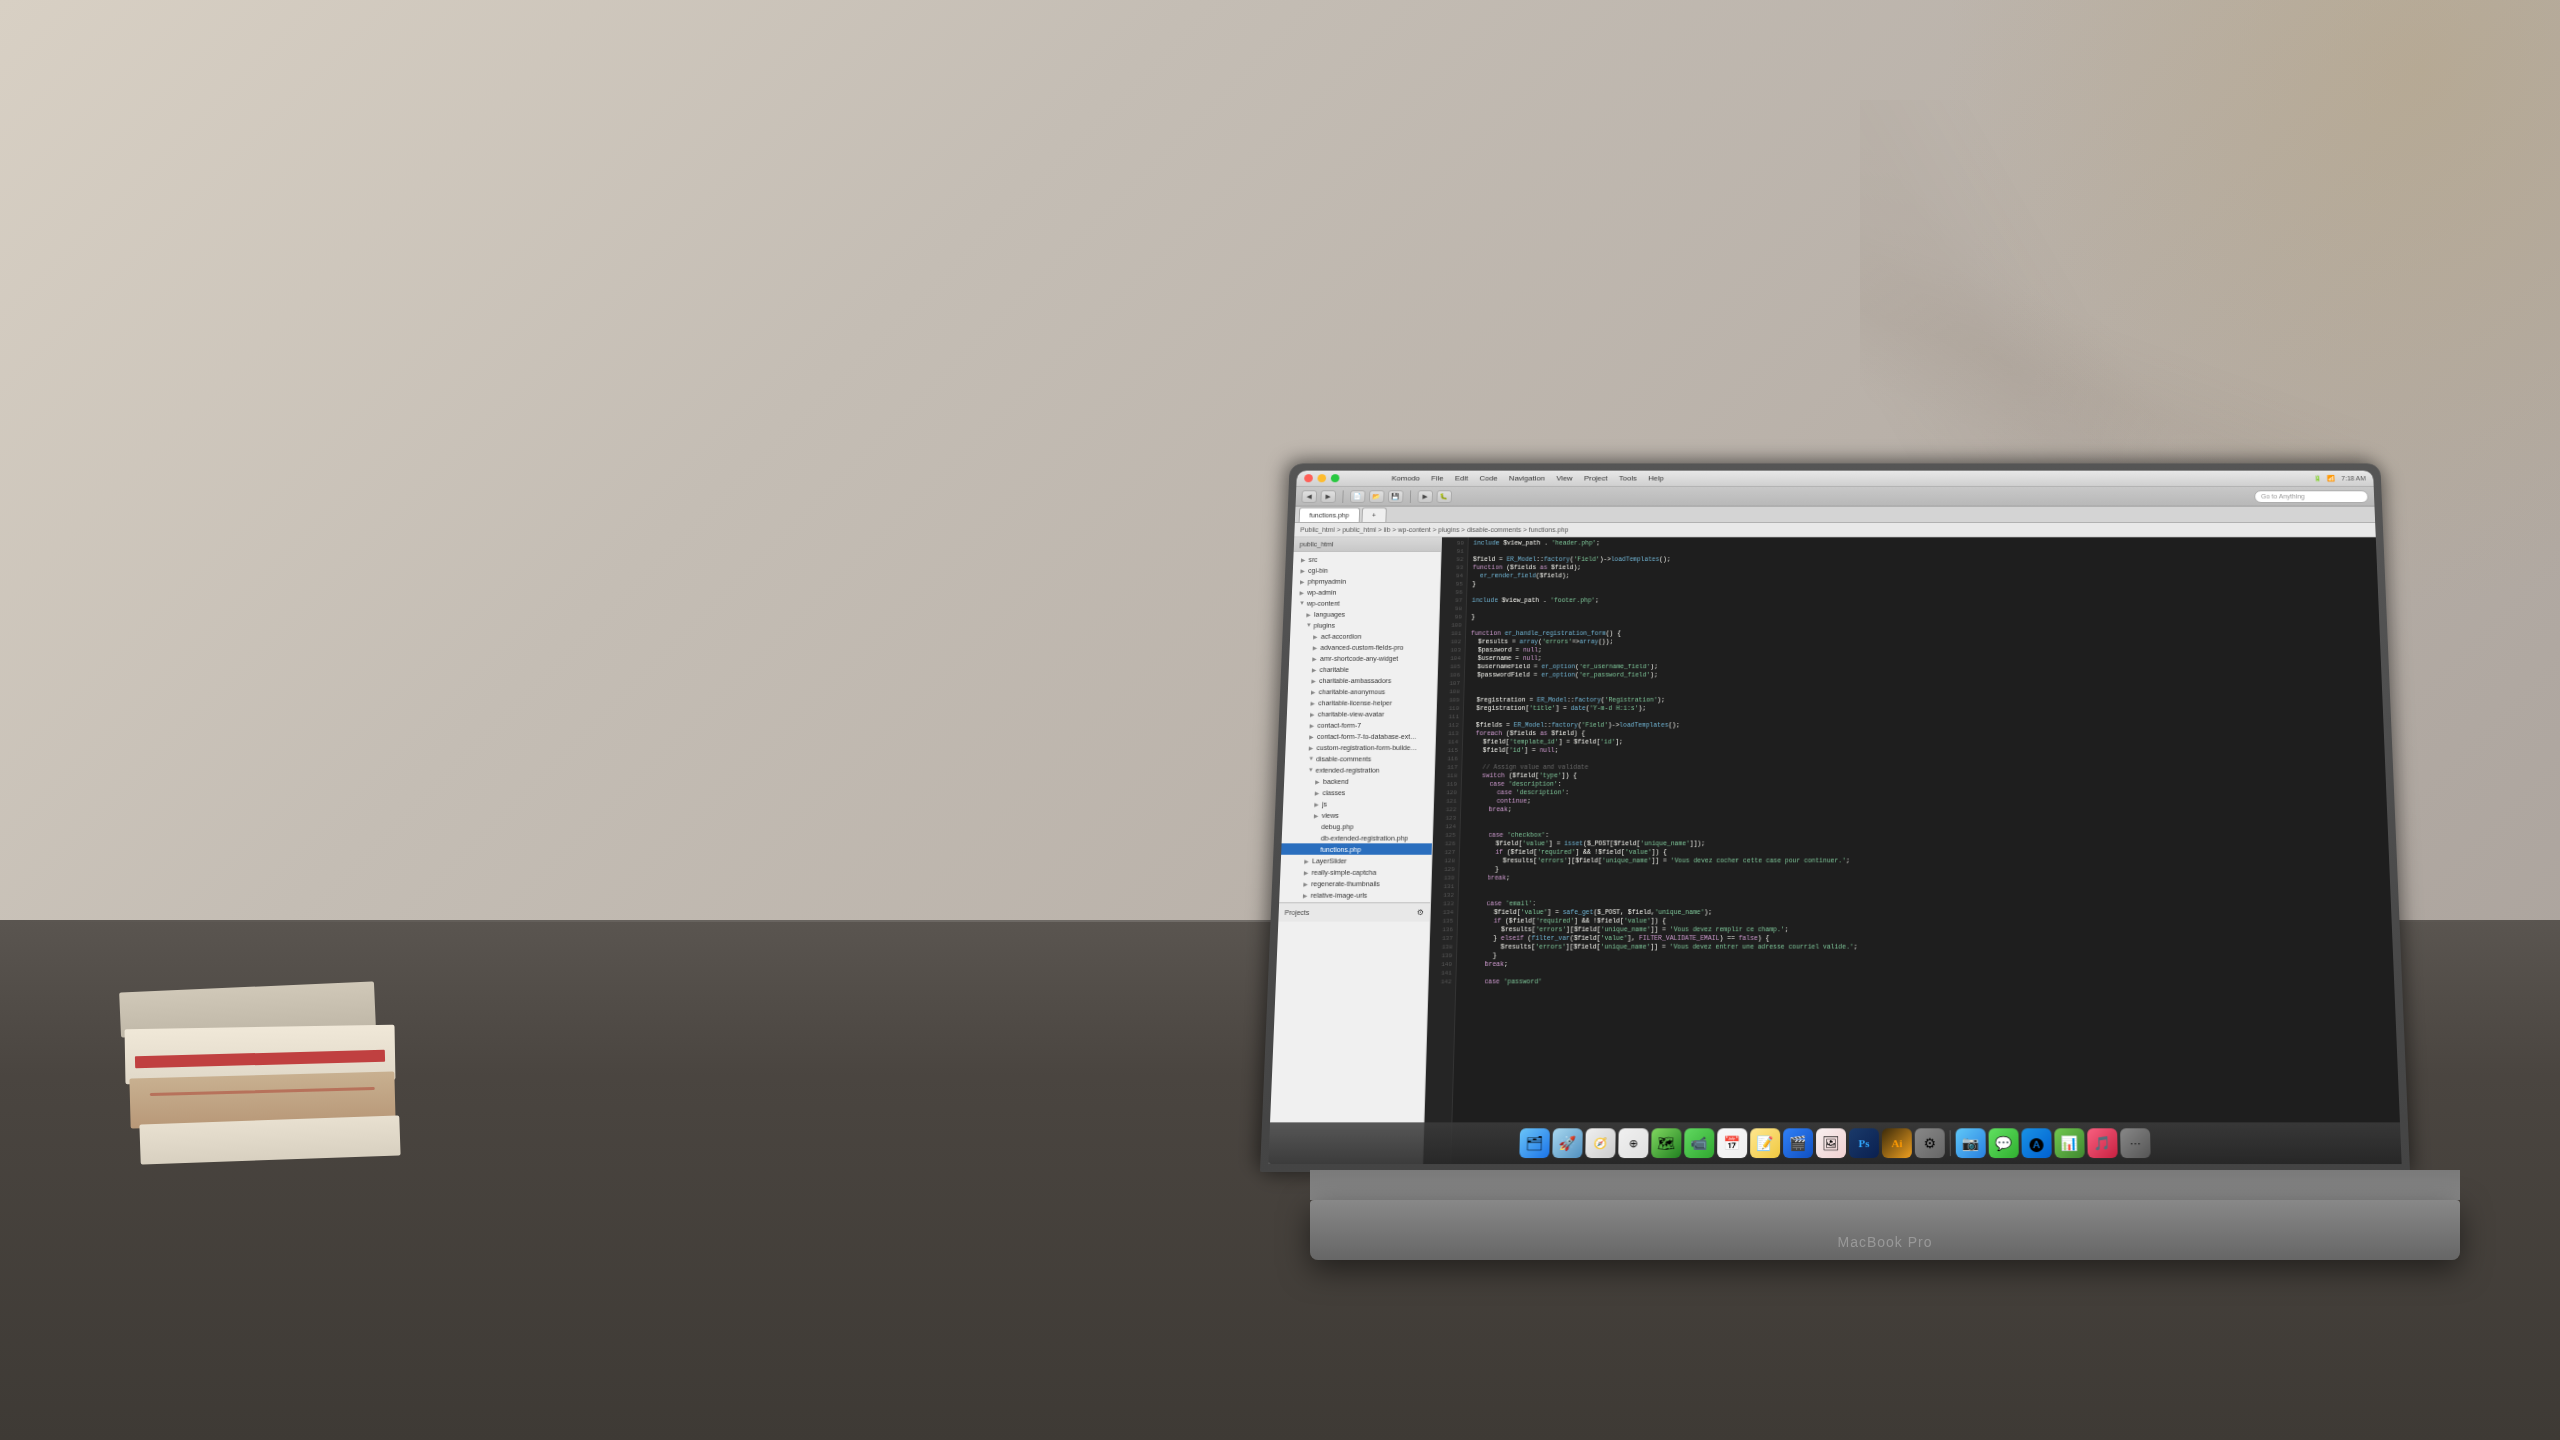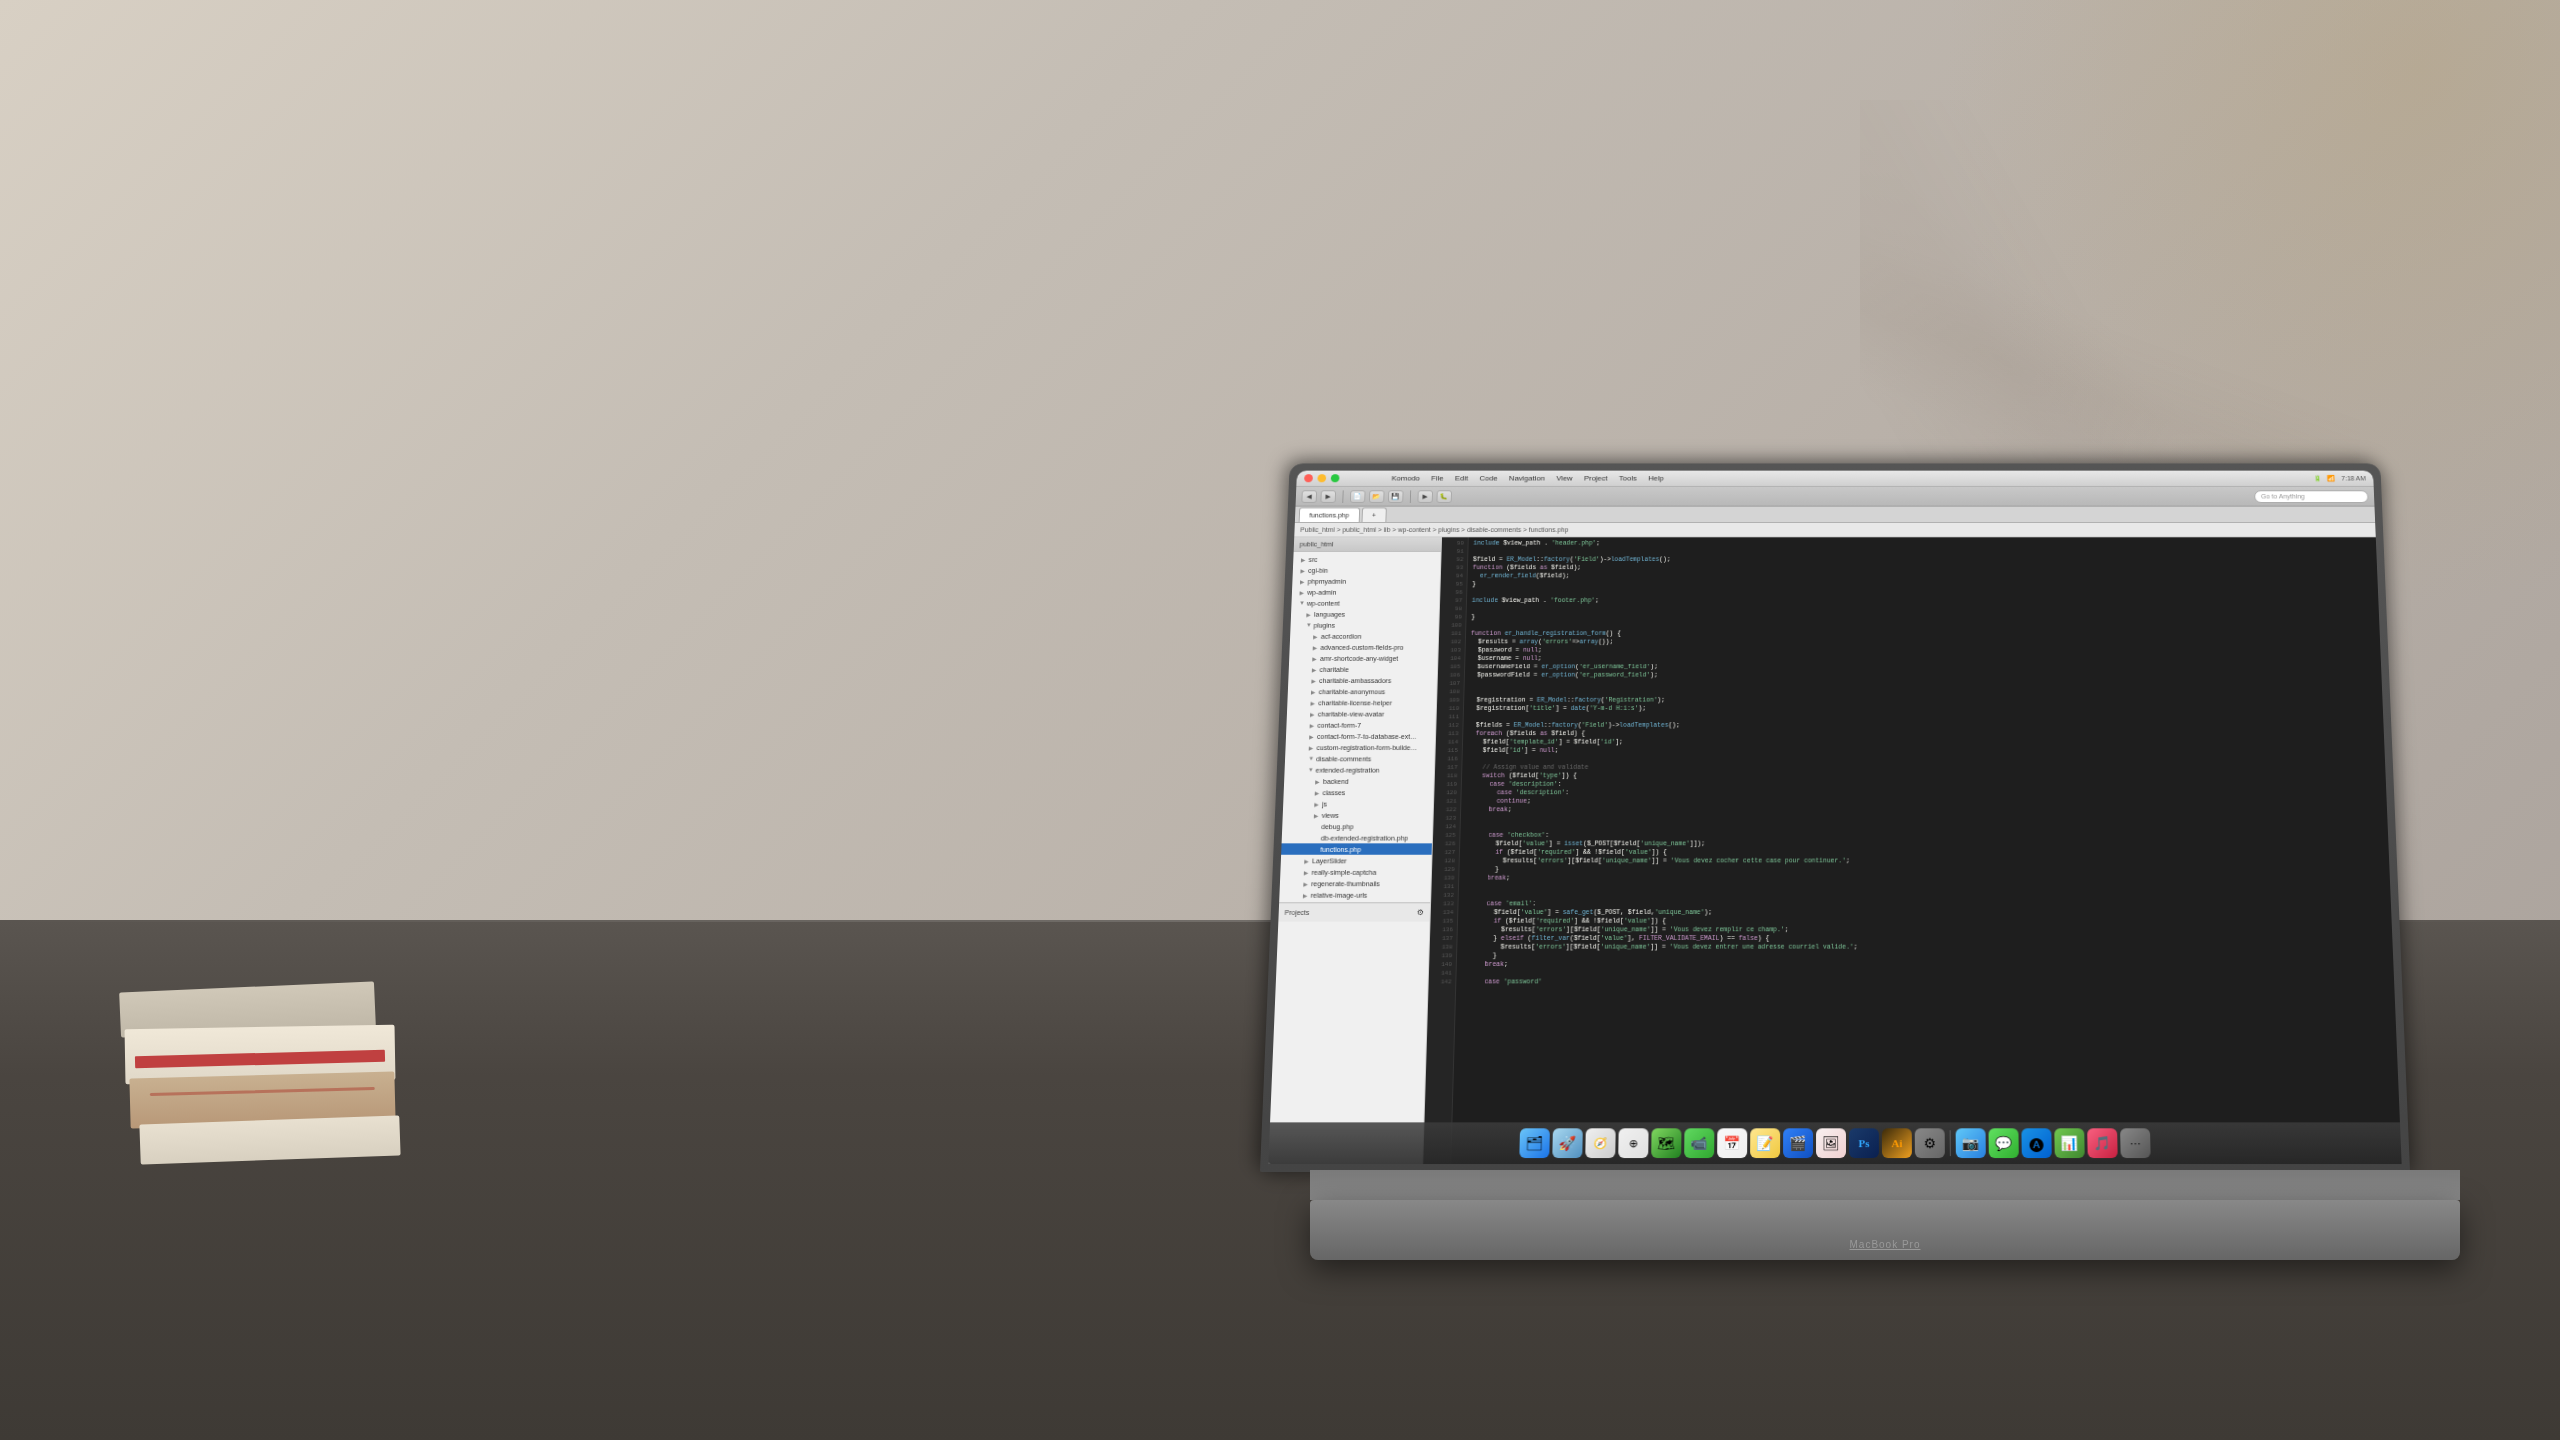--- a/index.html
+++ b/index.html
@@ -502,24 +502,23 @@
     }
 
     
     .macbook-label {
       position: absolute;
       bottom: 10px;
       left: 50%;
       transform: translateX(-50%);
       color: #999;
       font-family: -apple-system, sans-serif;
-      font-size: 10px;
+      font-size: 14px;
       letter-spacing: 1px;
       white-space: nowrap;
-      text-decoration: underline;
     }
   </style>
 </head>
 <body>
 
 <div class="scene">
   <div class="wall"></div>
   <div class="wall-shadow"></div>
   <div class="wall-shadow2"></div>
   <div class="desk">

